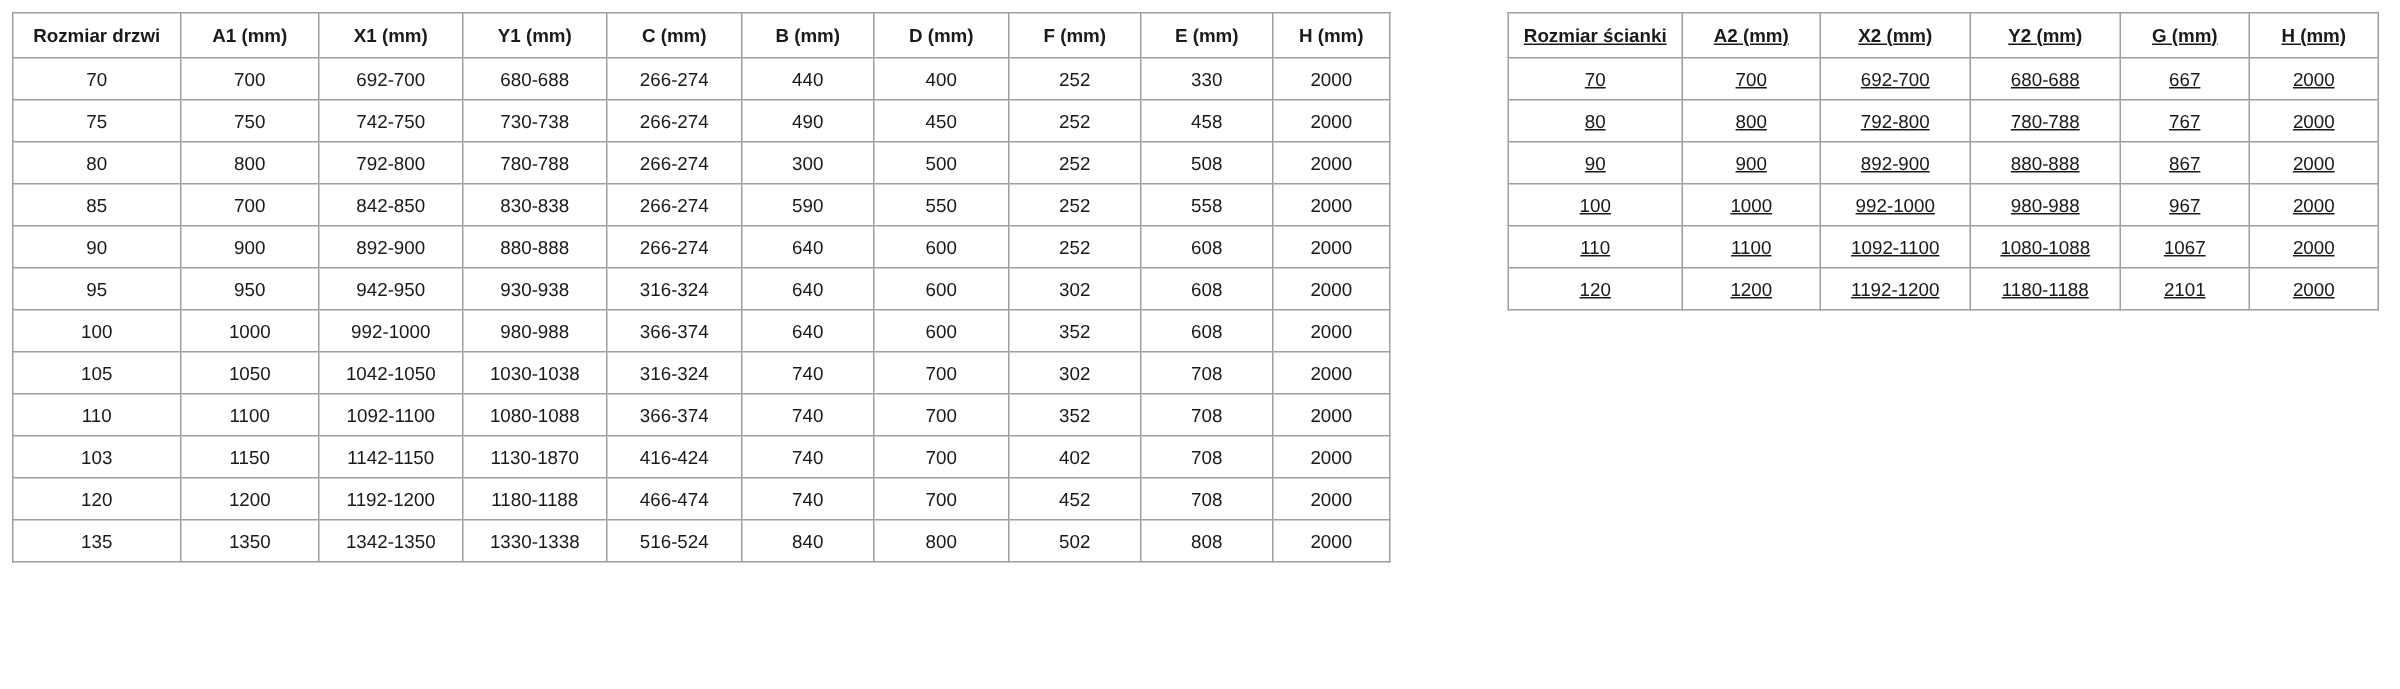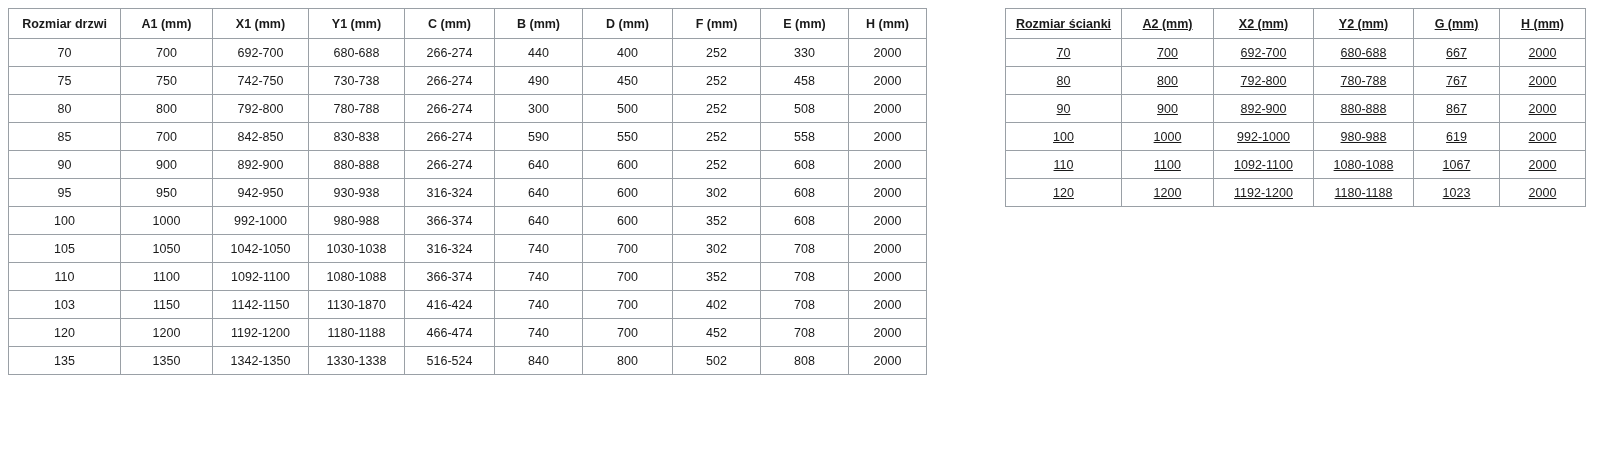--- a/index.html
+++ b/index.html
@@ -296,36 +296,36 @@
             <td>892-900</td>
             <td>880-888</td>
             <td>867</td>
             <td>2000</td>
           </tr>
           <tr>
             <td>100</td>
             <td>1000</td>
             <td>992-1000</td>
             <td>980-988</td>
-            <td>619</td>
+            <td>967</td>
             <td>2000</td>
           </tr>
           <tr>
             <td>110</td>
             <td>1100</td>
             <td>1092-1100</td>
             <td>1080-1088</td>
             <td>1067</td>
             <td>2000</td>
           </tr>
           <tr>
             <td>120</td>
             <td>1200</td>
             <td>1192-1200</td>
             <td>1180-1188</td>
-            <td>1023</td>
+            <td>2101</td>
             <td>2000</td>
           </tr>
         </tbody>
     </table>
   </div>
 
 </div>
 
 </body></html>

